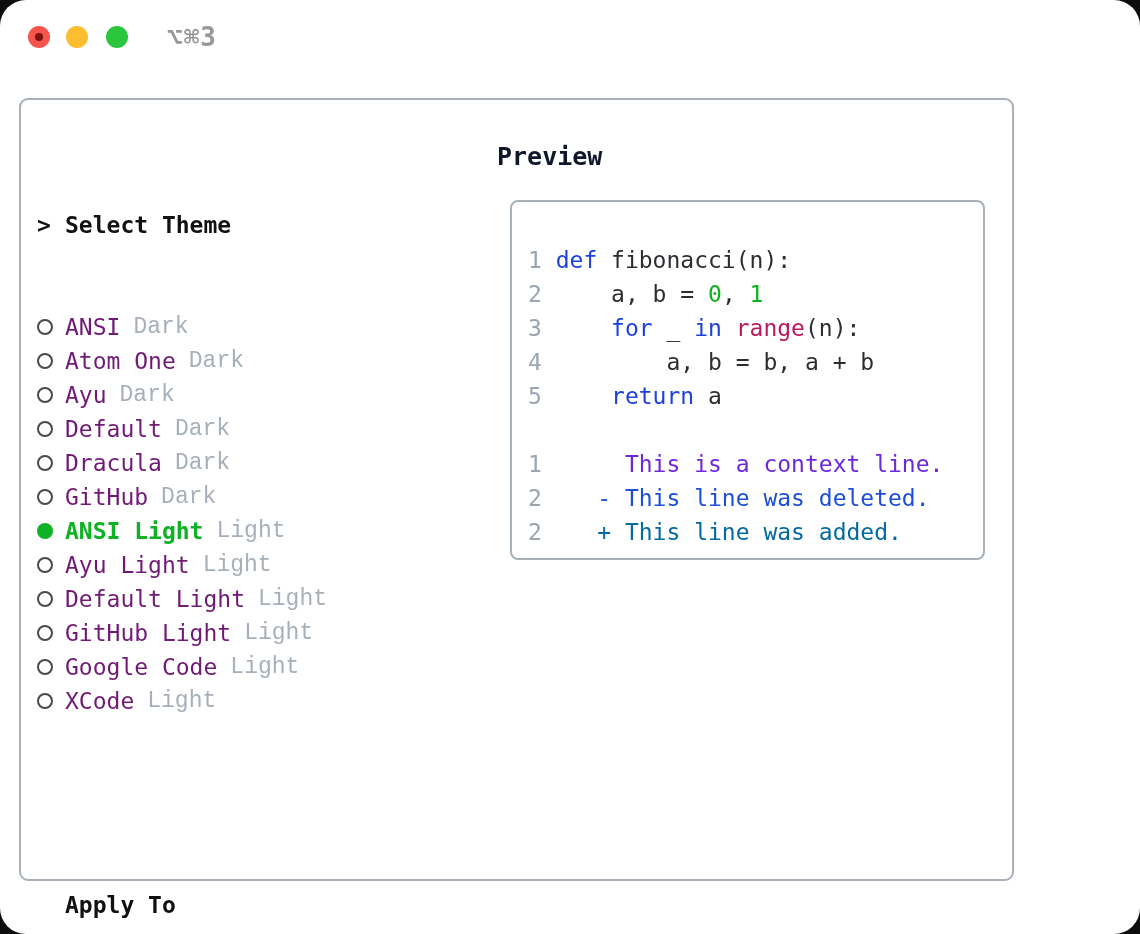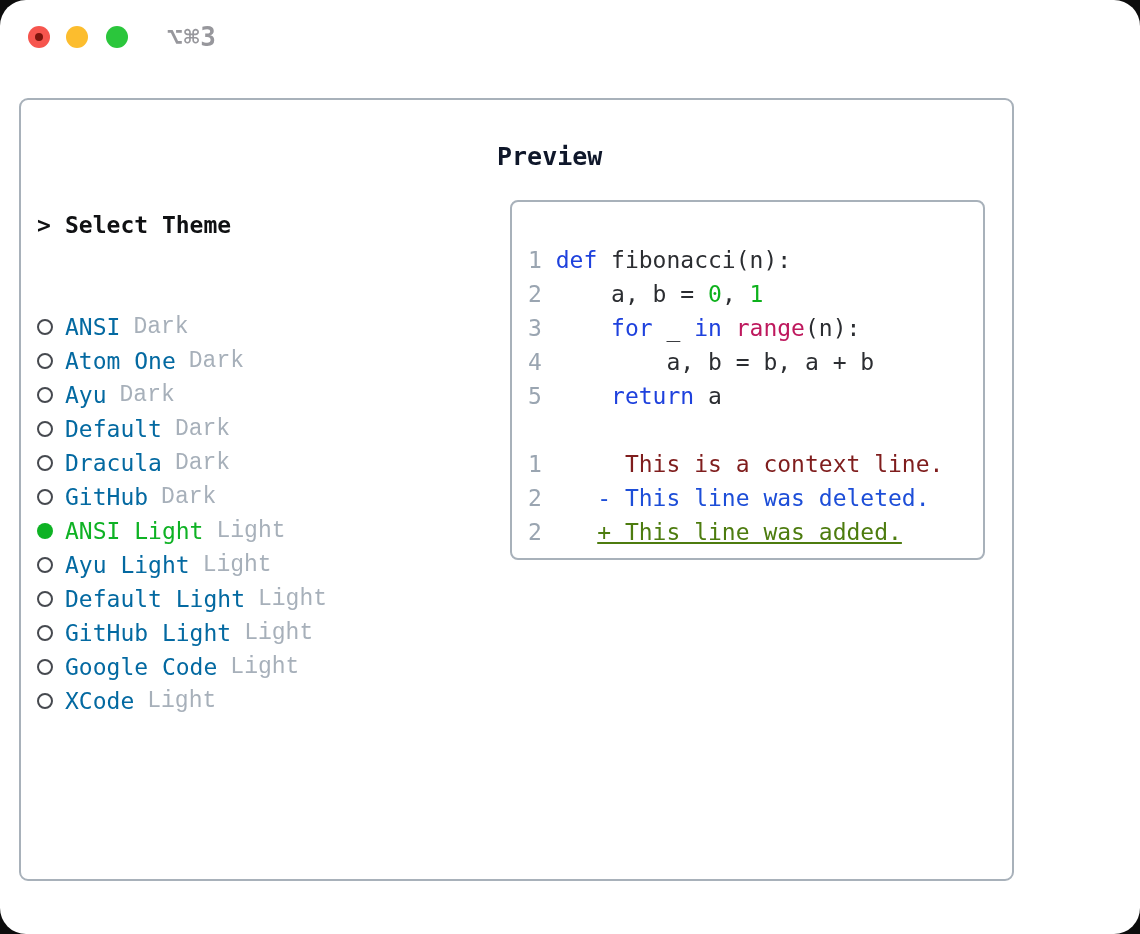--- a/index.html
+++ b/index.html
@@ -33,22 +33,22 @@
   .prompt{font-weight:bold;color:#101113;}
   .h{font-weight:bold;color:#101113;}
   .marker{display:inline-block;width:28px;}
   .marker .ring{
     display:inline-block;width:12px;height:12px;border-radius:50%;
     border:2px solid #46494f;box-sizing:content-box;
   }
   .marker .fill{
     display:inline-block;width:16px;height:16px;border-radius:50%;background:#0eb224;
   }
-  .nm{color:#0369a1;}
-  .nm.sel{color:#0eb224;}
+  .nm{color:#701a75;}
+  .nm.sel{color:#0eb224;font-weight:bold;}
   .tag{color:#a7b0ba;margin-left:13px;font-family:Liberation Mono, monospace;}
   .indent{margin-left:28px;}
   
   .preview-title{
     position:absolute;left:476px;top:40px;font-size:25px;line-height:34px;
     font-weight:bold;color:#0f172a;
   }
   .preview-box{
     position:absolute;left:489px;top:100px;width:475px;height:360px;
     border:2px solid #a8b1ba;border-radius:8px;box-sizing:border-box;background:#ffffff;
@@ -56,23 +56,23 @@
   #code{
     margin:0;padding:41px 0 0 16px;font-family:inherit;font-size:23px;line-height:34px;
     white-space:pre;
   }
   .cl{height:34px;}
   .ln{display:inline-block;width:2ch;color:#9aa5b1;}
   .c-fg{color:#2b2d31;}
   .c-kw{color:#1e41dd;}
   .c-fn{color:#be185d;}
   .c-numlit{color:#0db11c;}
-  .c-ctx{color:#7f1d1d;}
+  .c-ctx{color:#6d28d9;}
   .c-del{color:#1d4ed8;}
-  .c-add{color:#4d7c0f;text-decoration:underline;}
+  .c-add{color:#0369a1;}
 </style>
 </head>
 <body>
 
 <div class="screen">
 
   <div class="titlebar">
     <span class="dot red">
         <span class="dot-inner"></span>
       </span>
@@ -83,20 +83,23 @@
 
   <div class="main-box">
 
     <div class="left-col">
       <div class="row">
         <span class="gutter prompt">&gt;</span>
         <span class="h">Select Theme</span>
       </div>
       <div id="theme-list"><div class="row"><span class="marker"><span class="ring"></span></span><span class="nm">ANSI</span><span class="tag">Dark</span></div><div class="row"><span class="marker"><span class="ring"></span></span><span class="nm">Atom One</span><span class="tag">Dark</span></div><div class="row"><span class="marker"><span class="ring"></span></span><span class="nm">Ayu</span><span class="tag">Dark</span></div><div class="row"><span class="marker"><span class="ring"></span></span><span class="nm">Default</span><span class="tag">Dark</span></div><div class="row"><span class="marker"><span class="ring"></span></span><span class="nm">Dracula</span><span class="tag">Dark</span></div><div class="row"><span class="marker"><span class="ring"></span></span><span class="nm">GitHub</span><span class="tag">Dark</span></div><div class="row"><span class="marker"><span class="fill"></span></span><span class="nm sel">ANSI Light</span><span class="tag">Light</span></div><div class="row"><span class="marker"><span class="ring"></span></span><span class="nm">Ayu Light</span><span class="tag">Light</span></div><div class="row"><span class="marker"><span class="ring"></span></span><span class="nm">Default Light</span><span class="tag">Light</span></div><div class="row"><span class="marker"><span class="ring"></span></span><span class="nm">GitHub Light</span><span class="tag">Light</span></div><div class="row"><span class="marker"><span class="ring"></span></span><span class="nm">Google Code</span><span class="tag">Light</span></div><div class="row"><span class="marker"><span class="ring"></span></span><span class="nm">XCode</span><span class="tag">Light</span></div></div>
       <div class="row blank"></div>
+      <div class="row">
+        <span class="h indent">Apply To</span>
+      </div>
       
       
     </div>
 
     <div class="preview-title">Preview</div>
     <div class="preview-box">
       <pre id="code"><div class="cl"><span class="ln">1</span><span class="c-kw">def</span><span class="c-fg"> fibonacci(n):</span></div><div class="cl"><span class="ln">2</span><span class="c-fg">    a, b = </span><span class="c-numlit">0</span><span class="c-fg">, </span><span class="c-numlit">1</span></div><div class="cl"><span class="ln">3</span><span class="c-fg">    </span><span class="c-kw">for</span><span class="c-fg"> _ </span><span class="c-kw">in</span><span class="c-fg"> </span><span class="c-fn">range</span><span class="c-fg">(n):</span></div><div class="cl"><span class="ln">4</span><span class="c-fg">        a, b = b, a + b</span></div><div class="cl"><span class="ln">5</span><span class="c-fg">    </span><span class="c-kw">return</span><span class="c-fg"> a</span></div><div class="cl"><span class="ln"></span></div><div class="cl"><span class="ln">1</span><span class="c-ctx">     This is a context line.</span></div><div class="cl"><span class="ln">2</span><span class="c-fg">   </span><span class="c-del">- This line was deleted.</span></div><div class="cl"><span class="ln">2</span><span class="c-fg">   </span><span class="c-add">+ This line was added.</span></div></pre>
     </div>
 
   </div>

